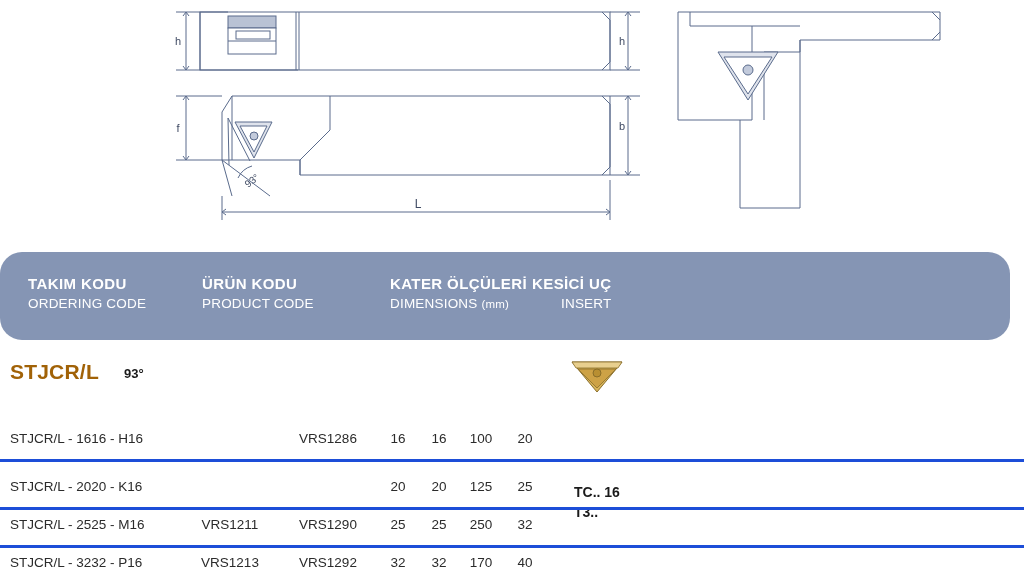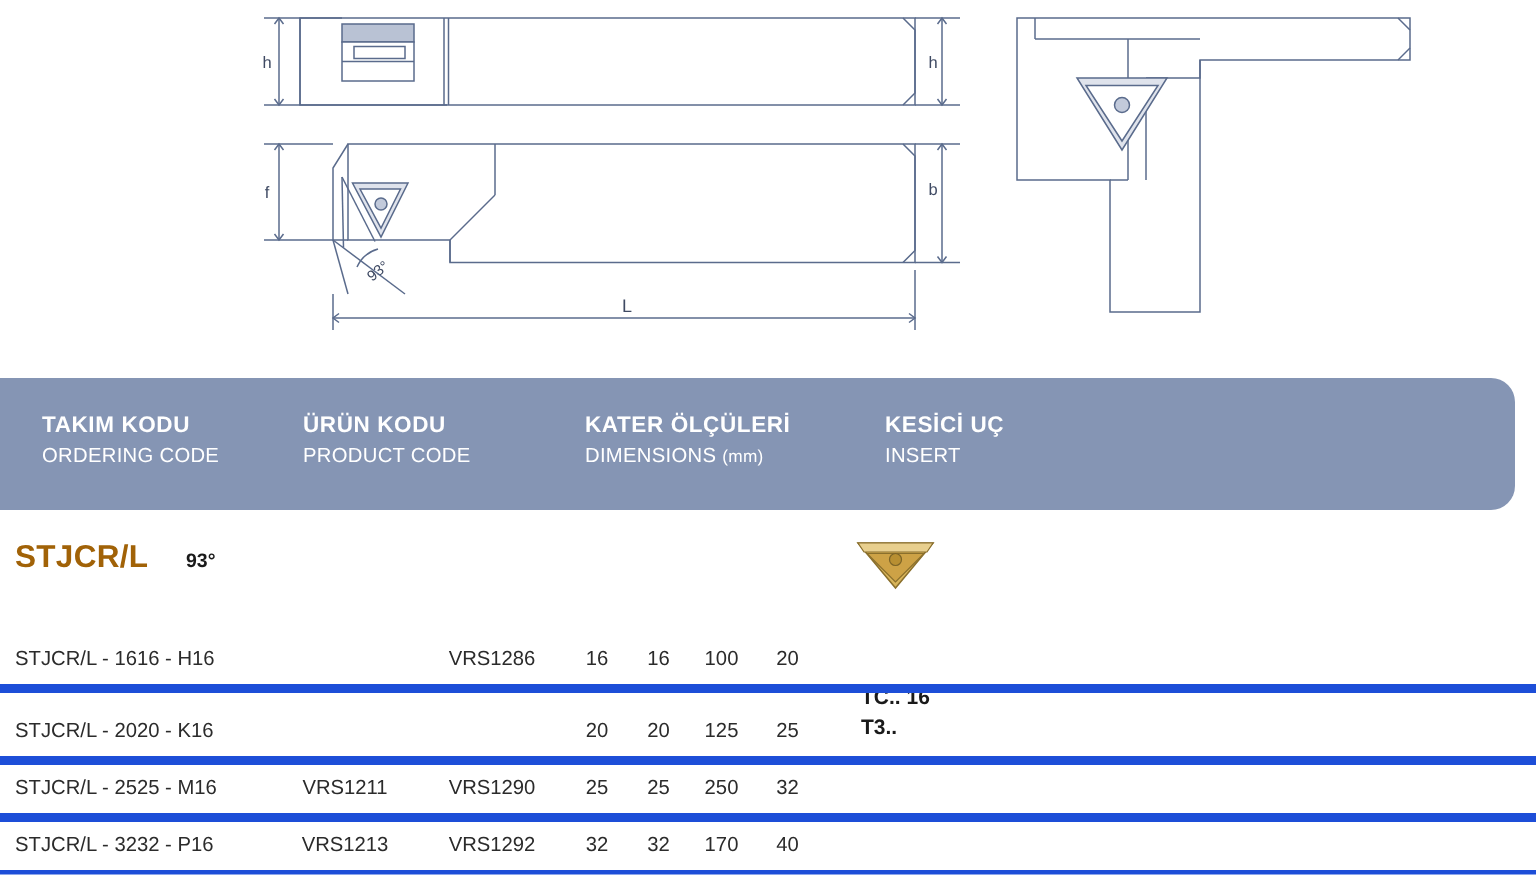--- a/index.html
+++ b/index.html
@@ -26,20 +26,21 @@
   #drawing svg { display: block; }
 
   
   #header-band {
     position: absolute;
     left: 0; top: 252px;
     width: 1010px; height: 88px;
     background: #8595b4;
     border-top-right-radius: 16px;
     border-bottom-right-radius: 16px;
+    border-radius: 22px;
   }
   .hdr-col {
     position: absolute;
     top: 22px;
     color: #ffffff;
   }
   .hdr-top {
     font-size: 15px;
     font-weight: bold;
     letter-spacing: 0.4px;
@@ -50,21 +51,21 @@
     font-size: 13.5px;
     font-weight: normal;
     letter-spacing: 0.2px;
     line-height: 19px;
     white-space: nowrap;
   }
   .hdr-bot .unit { font-size: 11.5px; }
   #hdr-c1 { left: 28px; }
   #hdr-c2 { left: 202px; }
   #hdr-c3 { left: 390px; }
-  #hdr-c4 { left: 590px; }
+  #hdr-c4 { left: 532px; text-align: right; }
 
   
   #subrow {
     position: absolute;
     left: 0; top: 348px;
     width: 1024px; height: 48px;
   }
   #family-label {
     position: absolute;
     left: 10px; top: 360px;
@@ -80,21 +81,21 @@
     font-weight: bold;
     color: #1a1a1a;
   }
 
   
   .data-row {
     position: absolute;
     left: 0;
     width: 1024px;
     height: 48px;
-    border-bottom: 6px solid #1d4ed8;
+    border-bottom: 3px solid #1d4ed8;
   }
   .data-row .cell {
     position: absolute;
     top: 0;
     height: 48px;
     display: flex;
     align-items: center;
     font-size: 13.5px;
     color: #2b2b2b;
     white-space: nowrap;
@@ -111,21 +112,21 @@
   #row1 { top: 462px; }
   #row2 { top: 500px; }
   #row3 { top: 538px; }
   #insert-icon {
     position: absolute;
     left: 566px; top: 352px;
     width: 62px; height: 44px;
   }
   #insert-label {
     position: absolute;
-    left: 574px; top: 454px;
+    left: 574px; top: 482px;
     font-size: 14px;
     font-weight: bold;
     color: #1a1a1a;
     line-height: 20px;
   }
 </style>
 </head>
 <body>
 
 <div id="page">

